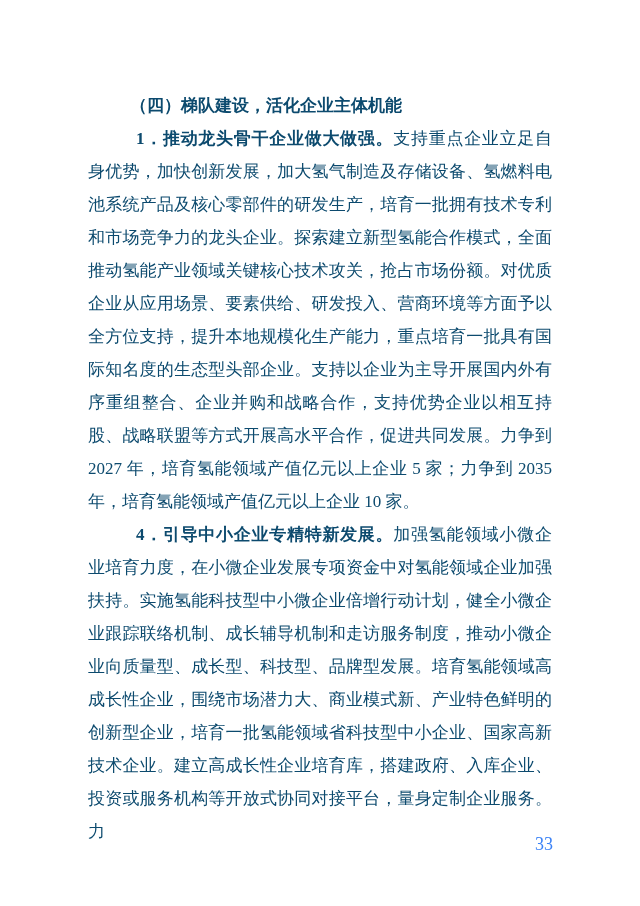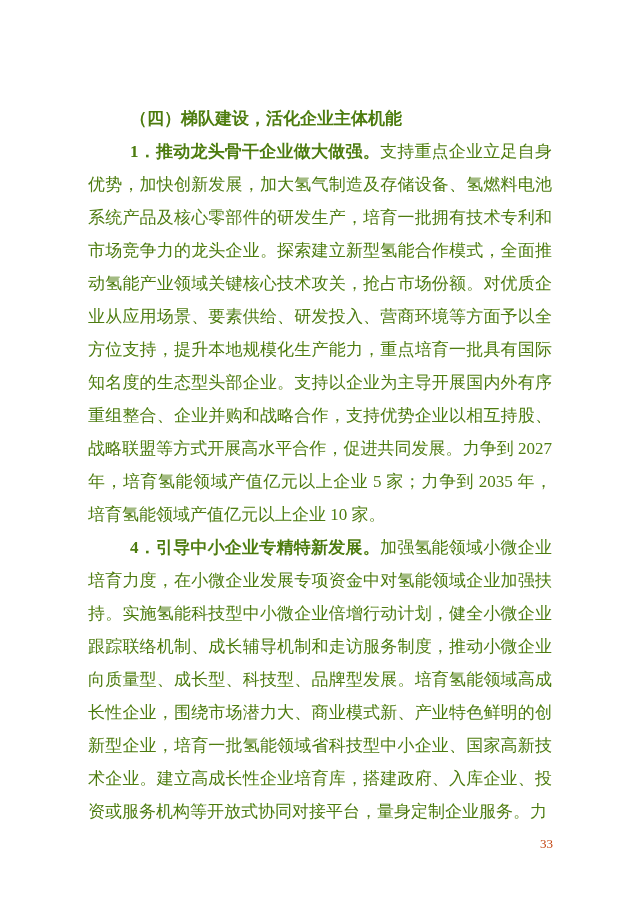--- a/index.html
+++ b/index.html
@@ -11,45 +11,46 @@
     position: relative;
     width: 640px;
     height: 906px;
     background: #ffffff;
     overflow: hidden;
     font-family: "Liberation Serif", "DejaVu Serif", serif;
   }
   .content {
     position: absolute;
     left: 88px;
-    top: 102px;
+    top: 89px;
     width: 464px;
     font-size: 17px;
     line-height: 33px;
-    color: #4d7c0f;
+    color: #0c4a6e;
     text-align: justify;
     text-justify: inter-ideograph;
   }
   .content p {
     margin: 0;
     text-indent: 42px;
   }
   .doc-heading {
     font-weight: bold;
   }
   .para-lead {
     font-weight: bold;
+    margin-left: 6px;
   }
   .page-number {
     position: absolute;
     top: 835px;
     right: 87px;
-    font-size: 13px;
+    font-size: 18px;
     line-height: 18px;
-    color: #c2410c;
+    color: #3b82f6;
     font-family: "Liberation Serif", "DejaVu Serif", serif;
   }
 </style>
 </head>
 <body>
 
 <div class="page">
   <div class="content">
     <p class="doc-heading">（四）梯队建设，活化企业主体机能</p>
     <p>

